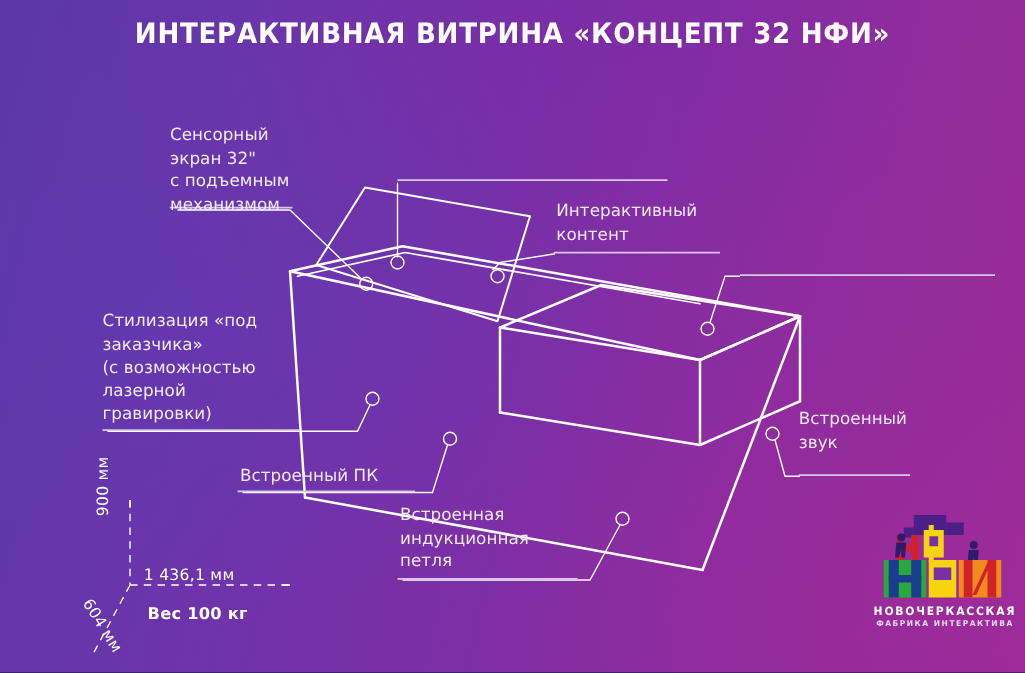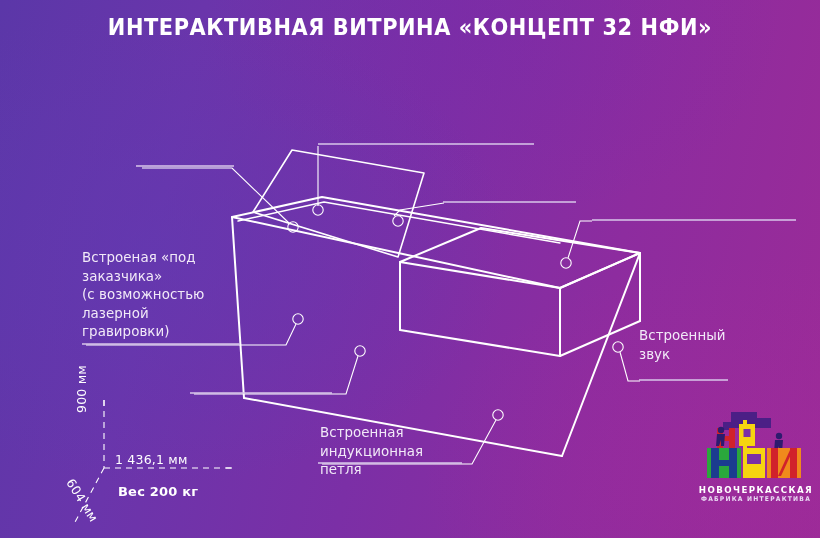--- a/index.html
+++ b/index.html
@@ -58,21 +58,21 @@
     color: #f2eaf8;
     white-space: pre-line;
     letter-spacing: 0.05px;
   }
   .c-screen   { left: 136px; top: 100px; }
   .c-alarm    { left: 318px; top: 69px;  }
   .c-content  { left: 445px; top: 161px; }
   .c-glass    { left: 592px; top: 160px; }
   .c-style    { left: 82px;  top: 249px; }
   .c-pc       { left: 192px; top: 373px; }
-  .c-loop     { left: 320px; top: 424px; }
+  .c-loop     { left: 320px; top: 404px; }
   .c-sound    { left: 639px; top: 327px; }
 
   .dim-label {
     position: absolute;
     z-index: 6;
     font-size: 12.5px;
     color: #ffffff;
     letter-spacing: 0.2px;
     white-space: nowrap;
   }
@@ -233,45 +233,52 @@
       <path d="M104,400 L104,468"></path>
       <path d="M104,468 L232,468"></path>
       <path d="M104,468 L74,524"></path>
     </g>
     <g fill="none" stroke="#ffffff" stroke-width="1.1">
       <path d="M104,400 L104,406"></path>
       <path d="M226,468 L232,468"></path>
     </g>
   </svg>
 
-
-
-
-
-  <div class="callout c-style">Встроеная «под
+  <div class="callout c-screen">Сенсорный
+экран 32"
+с подъемным
+механизмом</div>
+
+
+  <div class="callout c-content">Интерактивный
+контент</div>
+
+
+  <div class="callout c-style">Стилизация «под
 заказчика»
 (с возможностью
 лазерной
 гравировки)</div>
 
+  <div class="callout c-pc">Встроенный ПК</div>
 
   <div class="callout c-loop">Встроенная
 индукционная
 петля</div>
 
   <div class="callout c-sound">Встроенный
 звук</div>
 
   <div class="dim-label dim-v">900 мм</div>
 
   <div class="dim-label dim-h">1 436,1 мм</div>
 
   <div class="dim-label dim-d">604 мм</div>
 
-  <div class="weight">Вес 200 кг</div>
+  <div class="weight">Вес 100 кг</div>
 
   <div class="logo">
     <svg viewBox="0 0 122 72" width="122" height="72">
 
       <rect x="36" y="2" width="26" height="16" fill="#4b1f86"></rect>
       <rect x="62" y="8" width="14" height="10" fill="#4b1f86"></rect>
       <rect x="28" y="12" width="8" height="8" fill="#4b1f86"></rect>
 
       <g>
         <rect x="44" y="14" width="16" height="22" fill="#f6d510"></rect>

